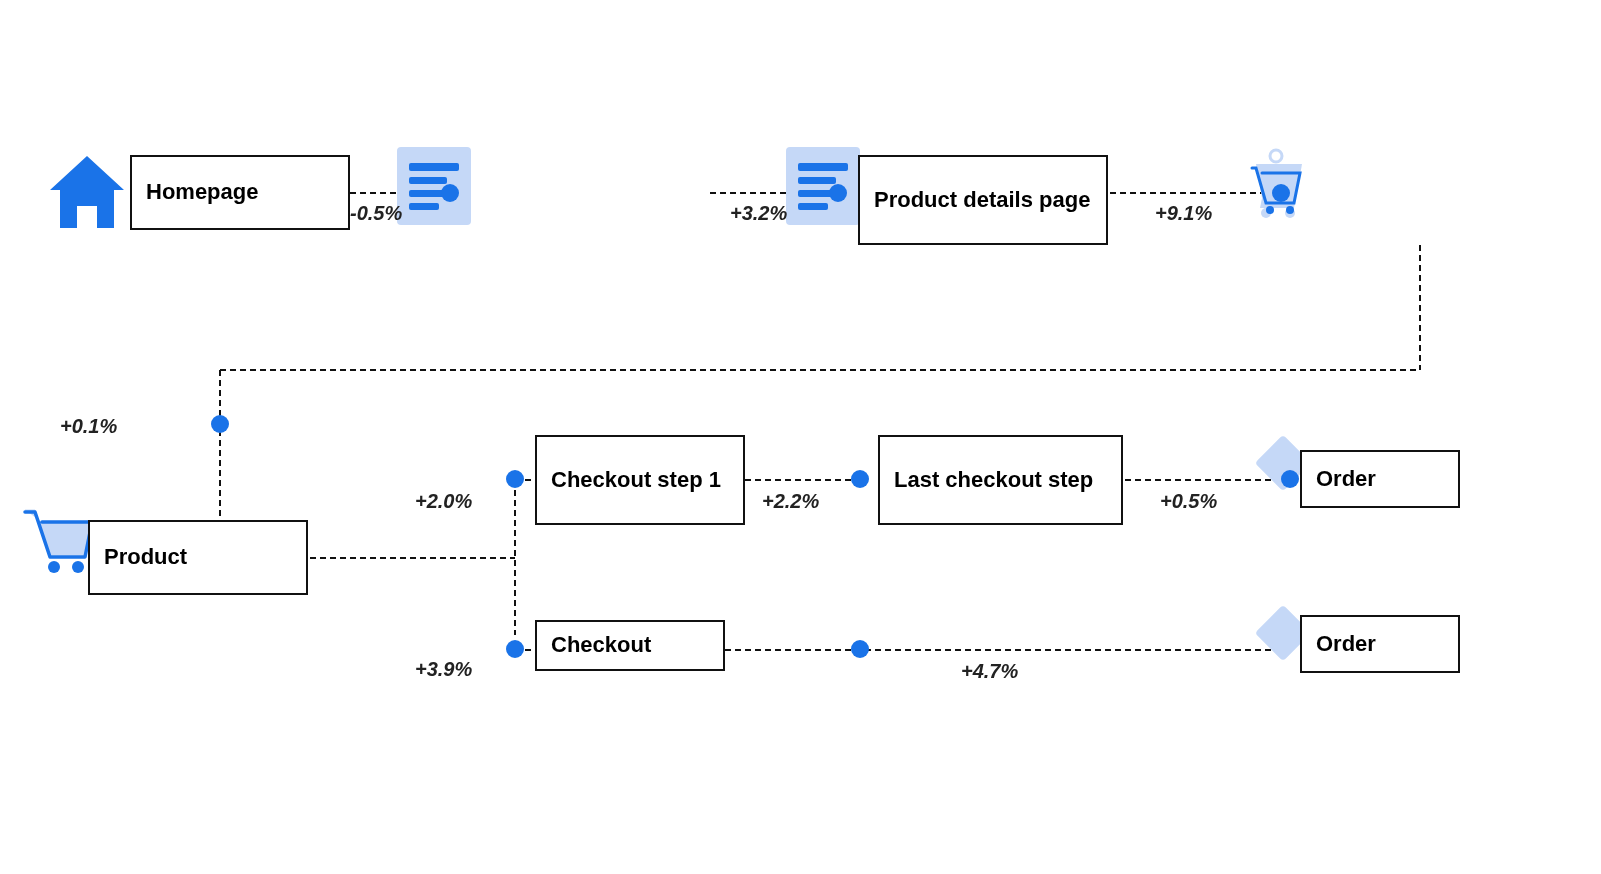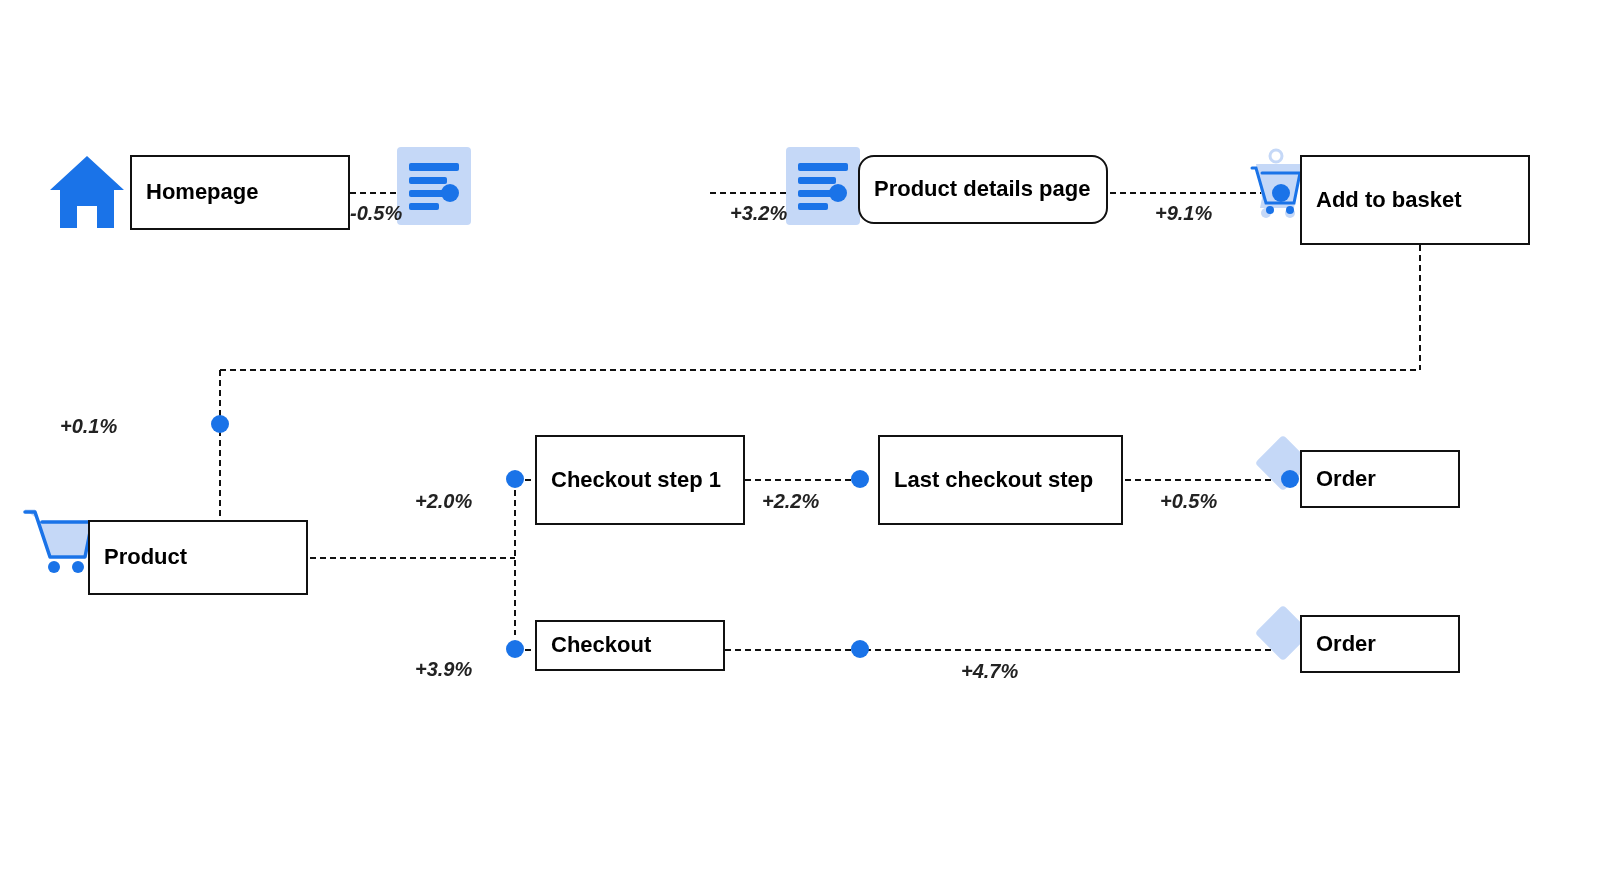--- a/index.html
+++ b/index.html
@@ -131,21 +131,21 @@
   <div class="icon-box" style="left:784px; top:145px;">
     <svg width="78" height="82" viewBox="0 0 78 82">
       <rect x="2" y="2" width="74" height="78" rx="4" fill="#c5d8f7"></rect>
       <rect x="14" y="18" width="50" height="8" rx="2" fill="#1a73e8"></rect>
       <rect x="14" y="32" width="38" height="7" rx="2" fill="#1a73e8"></rect>
       <rect x="14" y="45" width="44" height="7" rx="2" fill="#1a73e8"></rect>
       <rect x="14" y="58" width="30" height="7" rx="2" fill="#1a73e8"></rect>
     </svg>
   </div>
 
-  <div class="node" style="left:858px; top:155px; width:250px; height:69px;border-radius:16px;">
+  <div class="node" style="left:858px; top:155px; width:250px; height:90px;">
     <span class="node-label">Product details page</span>
   </div>
 
   <div class="dot" style="left:1272px; top:184px;"></div>
 
   <div class="edge-label" style="left:1155px; top:202px;">+9.1%</div>
 
   <div class="icon-box" style="left:1244px; top:148px;">
     <svg width="65" height="75" viewBox="0 0 65 75">
       <circle cx="32" cy="8" r="6" fill="none" stroke="#c5d8f7" stroke-width="3"></circle>
@@ -153,23 +153,20 @@
       <path d="M18 50 L16 60 L50 60 L52 50" fill="#c5d8f7"></path>
       <circle cx="22" cy="65" r="5" fill="#c5d8f7"></circle>
       <circle cx="46" cy="65" r="5" fill="#c5d8f7"></circle>
 
       <path d="M8 20 L12 20 L22 55 L50 55 L56 25 L18 25" fill="none" stroke="#1a73e8" stroke-width="3" stroke-linecap="round"></path>
       <circle cx="26" cy="62" r="4" fill="#1a73e8"></circle>
       <circle cx="46" cy="62" r="4" fill="#1a73e8"></circle>
     </svg>
   </div>
 
-  <div class="node" style="left:1300px; top:155px; width:230px; height:90px;">
-    <span class="node-label">Add to basket</span>
-  </div>
 
   <div class="edge-label" style="left:60px; top:415px;">+0.1%</div>
 
   <div class="dot" style="left:211px; top:415px;"></div>
 
   <div class="icon-box" style="left:20px; top:500px;">
     <svg width="80" height="80" viewBox="0 0 80 80">
       <path d="M5 10 L15 10 L30 55 L65 55 L72 22 L22 22" fill="#c5d8f7" stroke="#c5d8f7" stroke-width="1"></path>
       <path d="M5 12 L15 12 L30 57 L65 57 L72 22 L22 22" fill="none" stroke="#1a73e8" stroke-width="3.5" stroke-linecap="round" stroke-linejoin="round"></path>
       <circle cx="34" cy="67" r="6" fill="#1a73e8"></circle>

